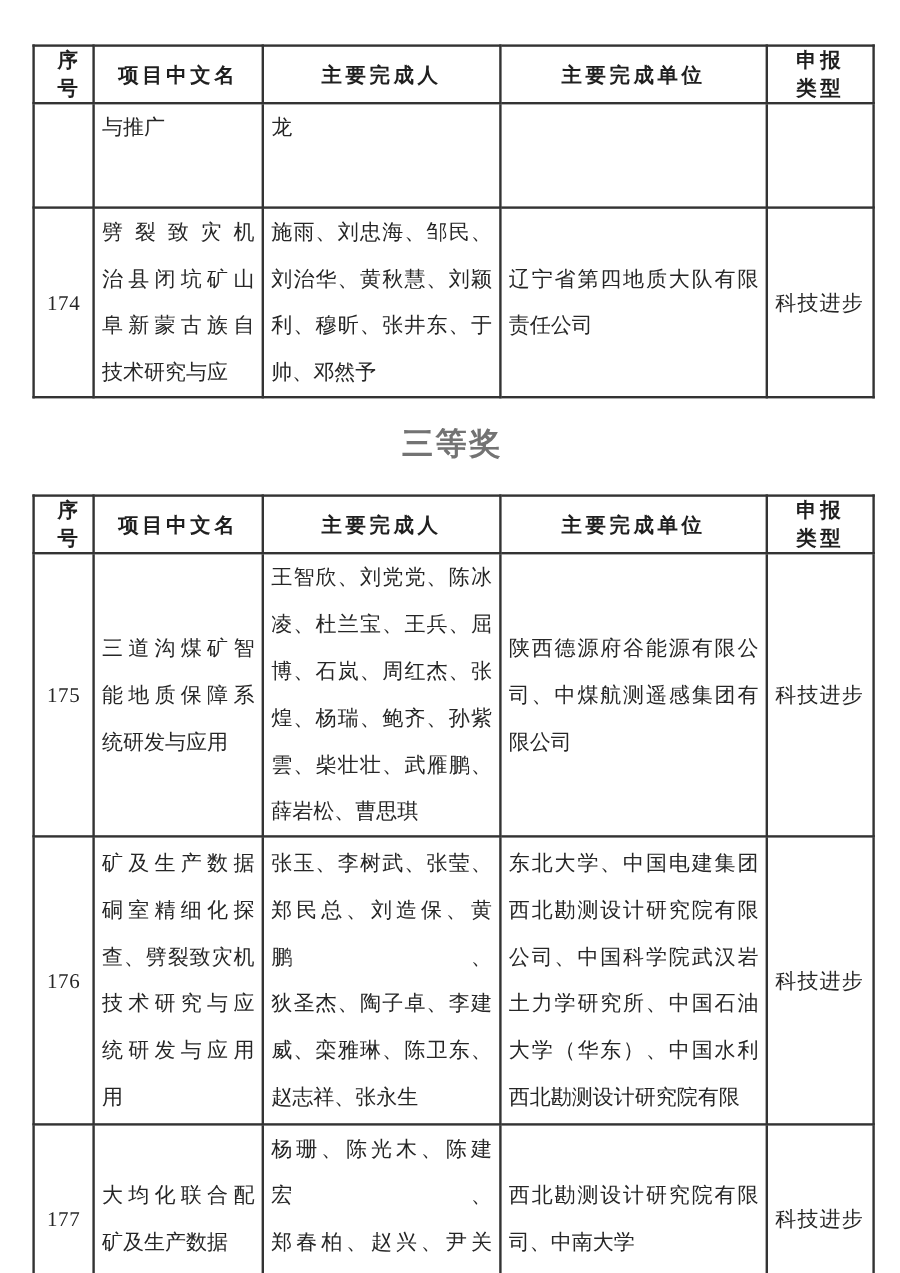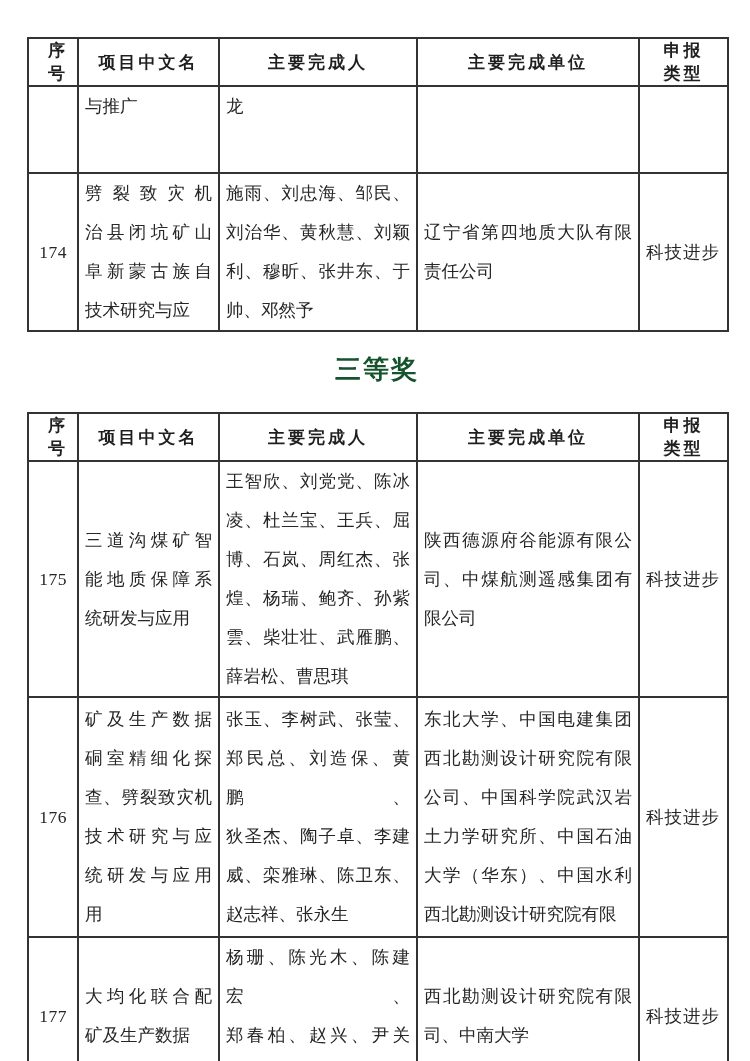--- a/index.html
+++ b/index.html
@@ -77,21 +77,21 @@
   tr.row-176  { height: 240px; }
   tr.row-177  { height: 88px; }
 
   .section-title {
     width: 700px;
     text-align: center;
     font-family: "Liberation Sans", "DejaVu Sans", sans-serif;
     font-weight: bold;
     font-size: 26px;
     letter-spacing: 2px;
-    color: #14532d;
+    color: #737373;
     margin: 22px 0 27px 0;
     line-height: 1.2;
   }
 </style>
 </head>
 <body>
 
 <table class="awards">
   <colgroup>
     <col class="c-no">

